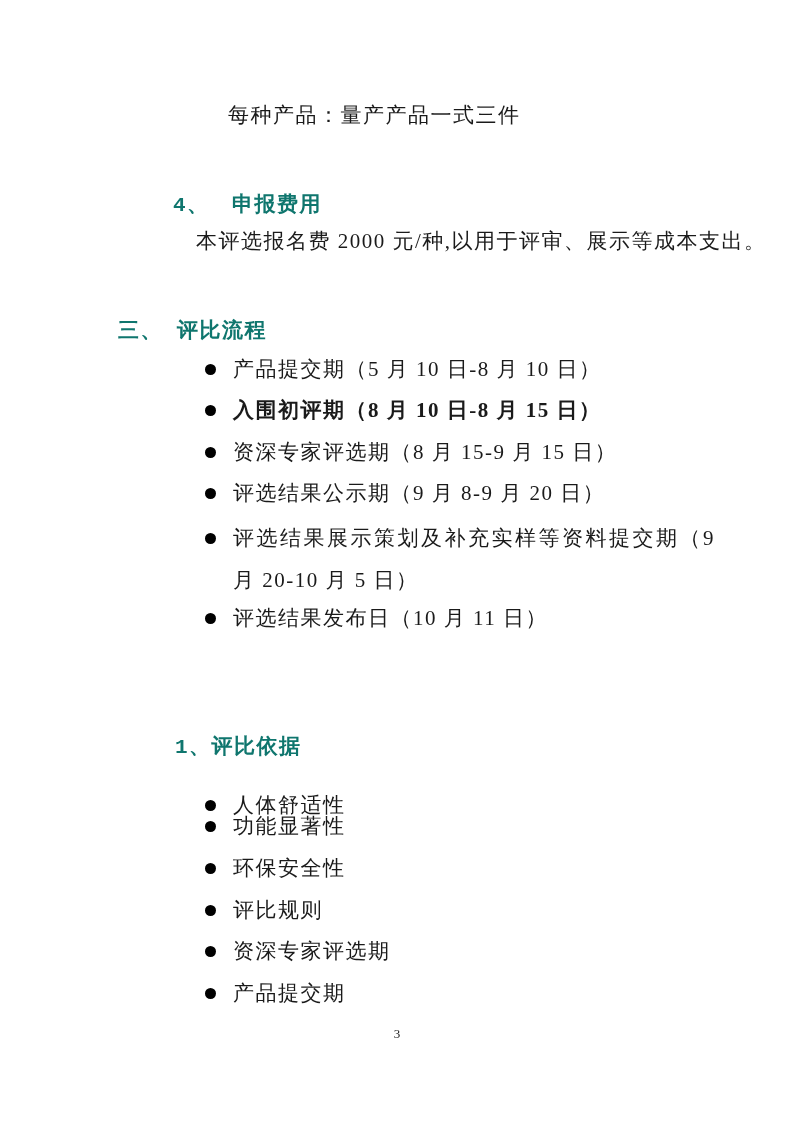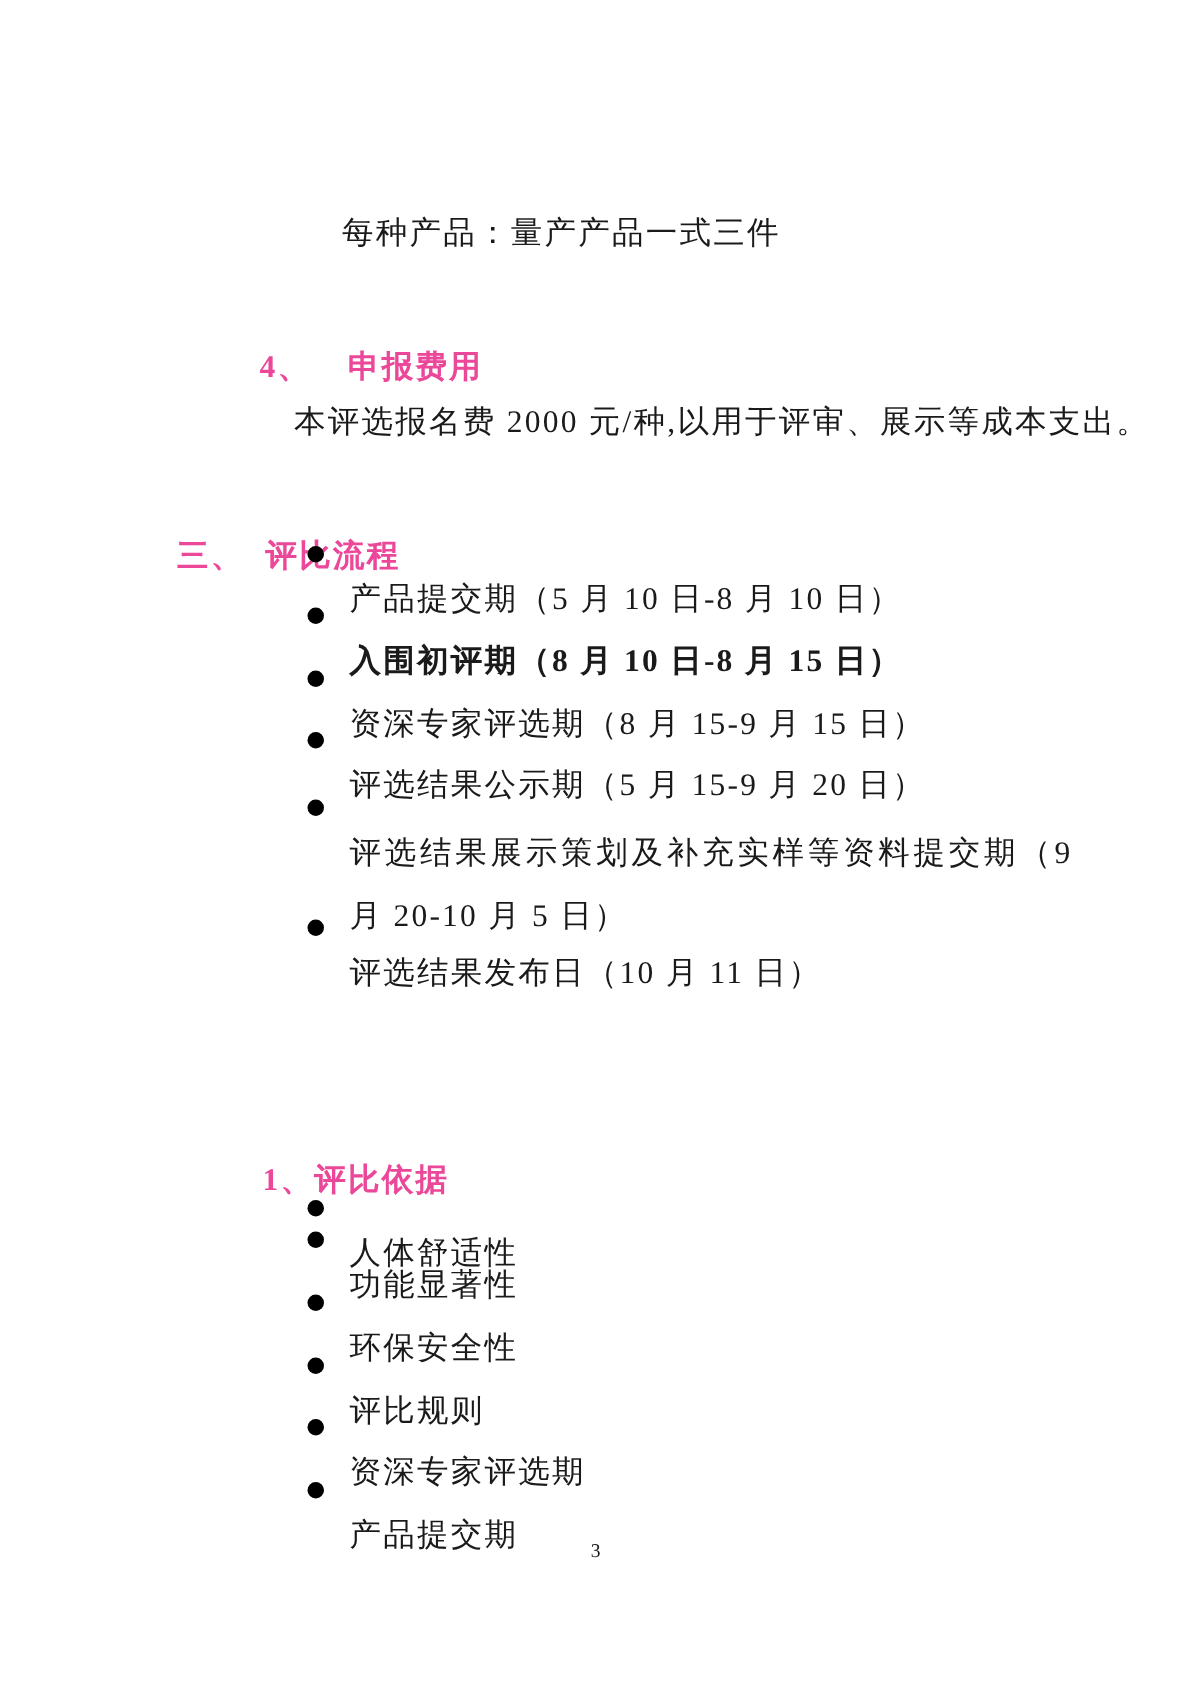--- a/index.html
+++ b/index.html
@@ -11,26 +11,27 @@
     position: relative;
     width: 794px;
     height: 1123px;
     background: #ffffff;
     color: #1a1a1a;
     font-family: "Liberation Serif", "DejaVu Serif", serif;
     font-size: 21px;
     letter-spacing: 1.5px;
     overflow: hidden;
   }
-  .abs { position: absolute; margin-top: 40px; }
+  .abs { position: absolute; }
   .nowrap { white-space: nowrap; }
   .heading {
     font-weight: bold;
-    color: #ec4899;
+    color: #0f766e;
     white-space: nowrap;
+    font-family: Liberation Mono, monospace;
   }
   .sec-num {
     display: inline-block;
     font-weight: bold;
   }
   .sec-num.w59 { width: 59px; }
   .sec-num.w49 { width: 49px; }
   .body-line { line-height: 21px; }
   .bullet-item {
     position: absolute;
@@ -44,21 +45,20 @@
     width: 11px;
     height: 11px;
     border-radius: 50%;
     background: #000000;
   }
   .bullet-item.multiline .bullet-dot { top: 15px; }
   .bullet-text {
     display: block;
     margin-left: 28px;
     white-space: nowrap;
-    margin-top: 30px;
   }
   .bullet-item.multiline .bullet-text {
     white-space: normal;
     width: 482px;
     line-height: 41.5px;
     text-align: justify;
     word-break: break-all;
   }
   .page-number {
     position: absolute;
@@ -95,21 +95,21 @@
   <div class="bullet-item" style="top:400px;font-weight:bold;">
     <span class="bullet-dot"></span>
     <span class="bullet-text">入围初评期（8 月 10 日-8 月 15 日）</span>
   </div>
   <div class="bullet-item" style="top:442px;">
     <span class="bullet-dot"></span>
     <span class="bullet-text">资深专家评选期（8 月 15-9 月 15 日）</span>
   </div>
   <div class="bullet-item" style="top:483px;">
     <span class="bullet-dot"></span>
-    <span class="bullet-text">评选结果公示期（5 月 15-9 月 20 日）</span>
+    <span class="bullet-text">评选结果公示期（9 月 8-9 月 20 日）</span>
   </div>
   <div class="bullet-item multiline" style="top:518px;">
     <span class="bullet-dot"></span>
     <span class="bullet-text">评选结果展示策划及补充实样等资料提交期（9 月 20-10 月 5 日）</span>
   </div>
   <div class="bullet-item" style="top:608px;">
     <span class="bullet-dot"></span>
     <span class="bullet-text">评选结果发布日（10 月 11 日）</span>
   </div>
 

